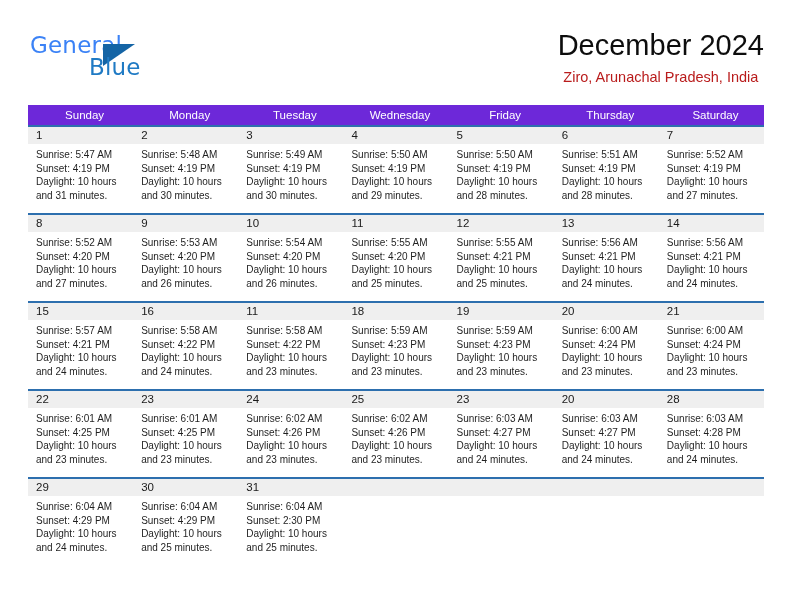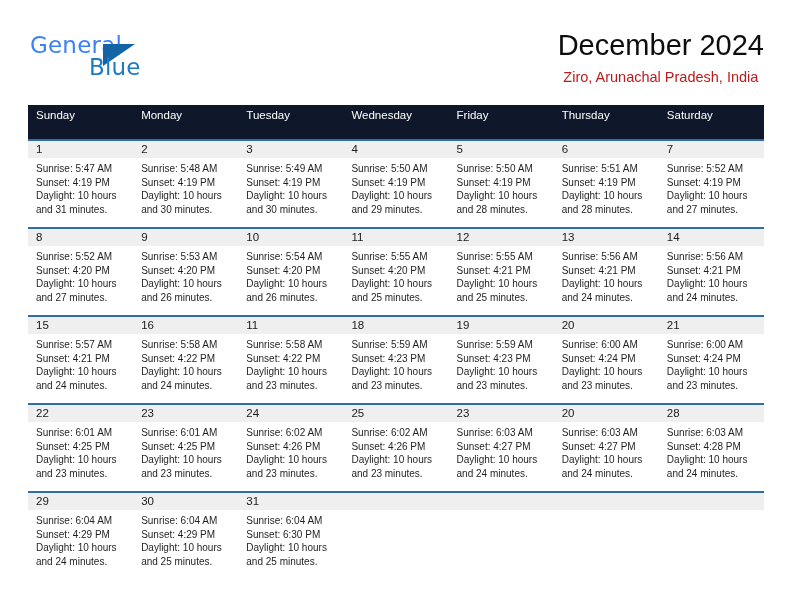--- a/index.html
+++ b/index.html
@@ -92,22 +92,23 @@
 
   
   .calendar {
     position: absolute;
     left: 28px;
     top: 105px;
     width: 736px;
   }
   .weekday-row {
     display: flex;
-    background: #0f172a;
-    height: 34px;
+    background: #6d28d9;
+    height: 20px;
+    text-align: center;
   }
   .weekday-cell {
     flex: 1 1 0;
     color: #ffffff;
     font-size: 11.5px;
     line-height: 20px;
     padding-left: 8px;
     box-sizing: border-box;
     overflow: hidden;
     white-space: nowrap;
@@ -462,21 +463,21 @@
           <div>Sunrise: 6:04 AM</div>
           <div>Sunset: 4:29 PM</div>
           <div>Daylight: 10 hours</div>
           <div>and 25 minutes.</div>
         </div>
       </div>
       <div class="day-cell">
         <div class="day-number">31</div>
         <div class="day-info">
           <div>Sunrise: 6:04 AM</div>
-          <div>Sunset: 6:30 PM</div>
+          <div>Sunset: 2:30 PM</div>
           <div>Daylight: 10 hours</div>
           <div>and 25 minutes.</div>
         </div>
       </div>
       <div class="day-cell empty">
         <div class="day-number"></div>
       </div>
       <div class="day-cell empty">
         <div class="day-number"></div>
       </div>

